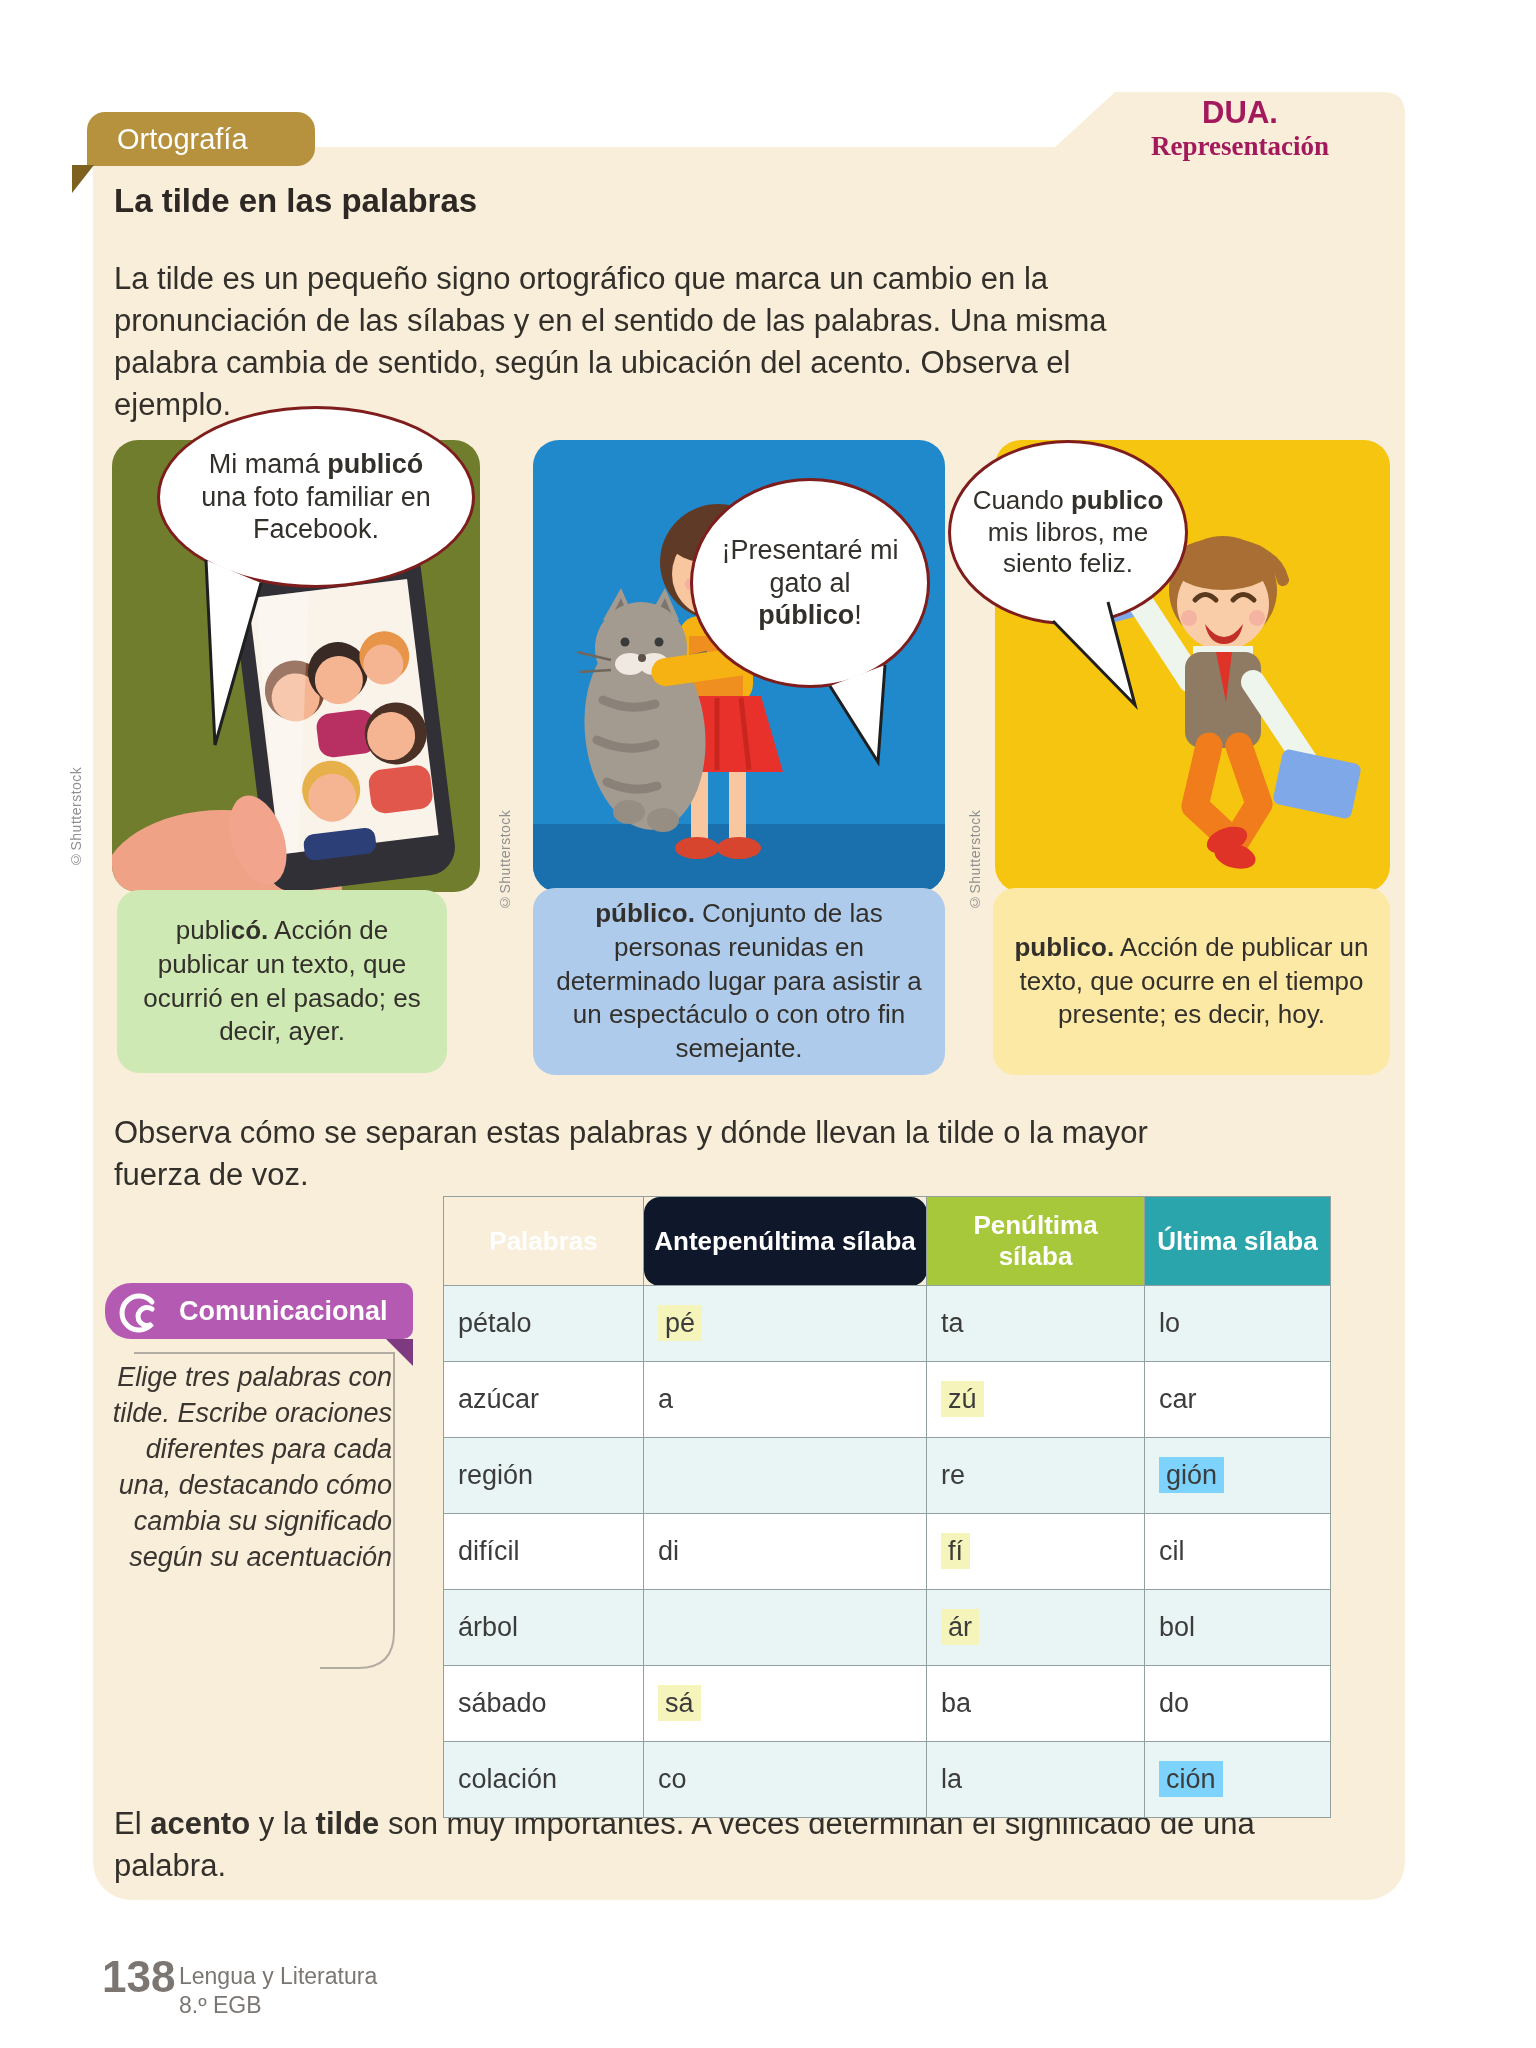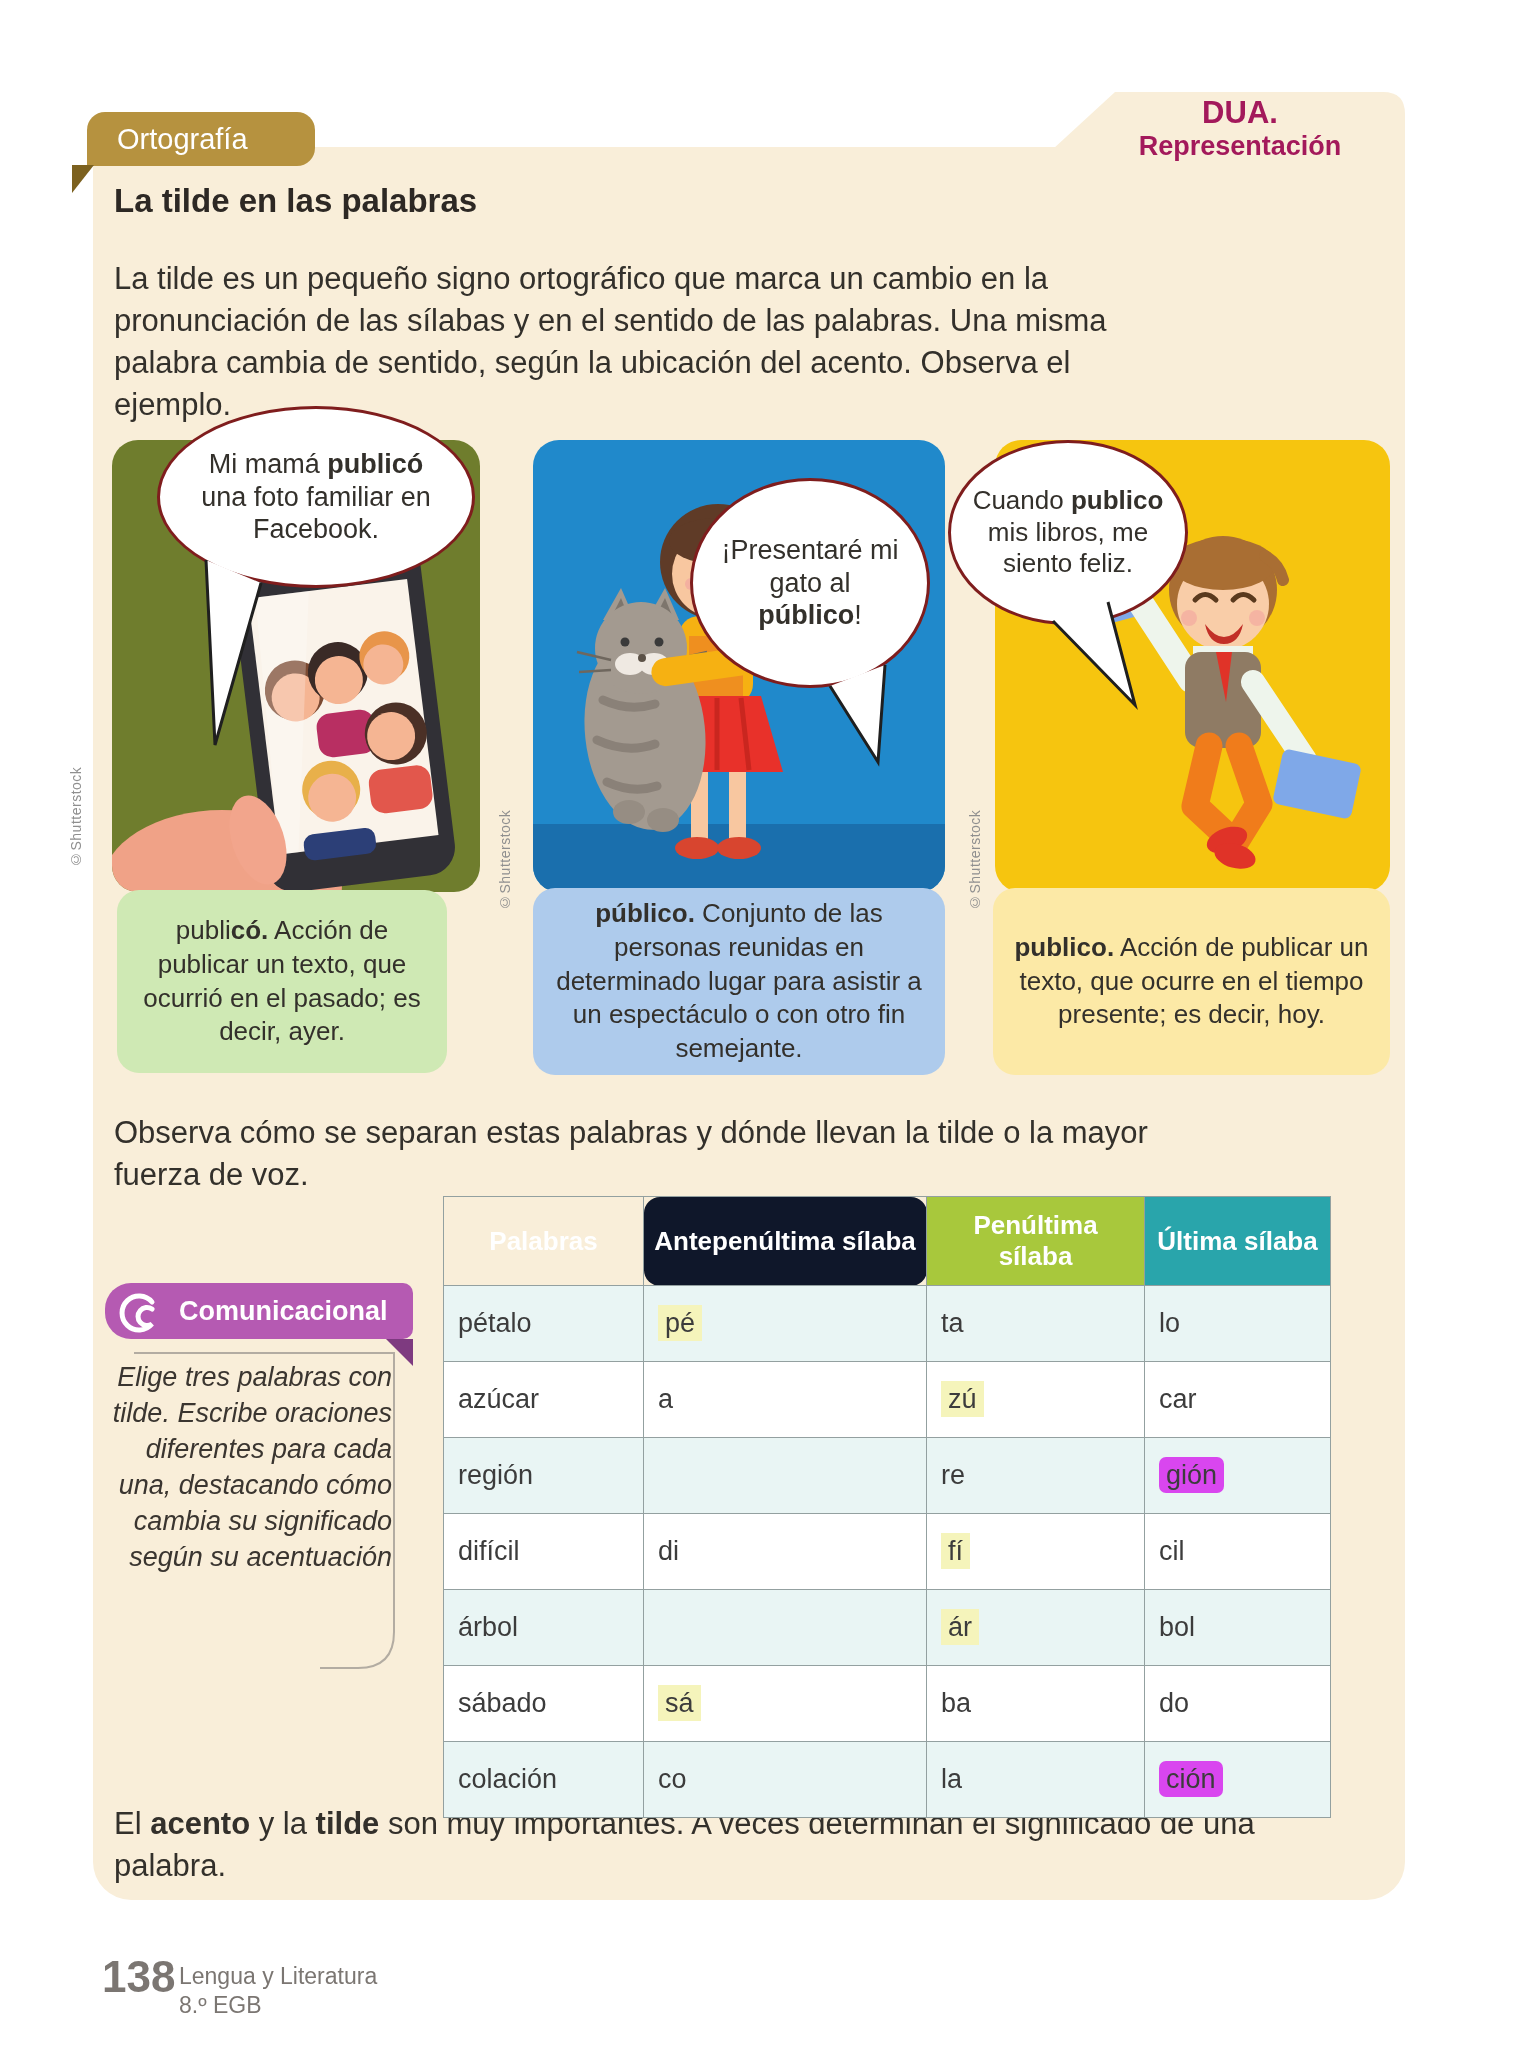--- a/index.html
+++ b/index.html
@@ -9,21 +9,21 @@
   }
   
   .panel-main{position:absolute;left:93px;top:147px;width:1312px;height:1753px;
     background:#f9eed9;border-radius:4px 0 38px 38px;}
   .panel-tab{position:absolute;left:1053px;top:92px;width:352px;height:57px;background:#f9eed9;
     clip-path:path('M62 0 H330 Q352 0 352 22 V57 H0 Z');}
   
   .dua{position:absolute;left:1090px;top:96px;width:300px;text-align:center;color:#a3195b;
     font-weight:bold;line-height:1.12;z-index:3;}
   .dua .l1{font-size:31px;}
-  .dua .l2{font-size:27px;}
+  .dua .l2{font-size:27px;font-family:Liberation Serif, serif;}
   .tag{position:absolute;left:87px;top:112px;width:228px;height:54px;background:#b6923f;
     border-radius:18px 18px 18px 0;color:#ffffff;font-size:29px;display:flex;align-items:center;
     padding-left:30px;box-sizing:border-box;z-index:3;}
   .tag-tail{position:absolute;left:72px;top:165px;width:22px;height:28px;background:#7c611f;
     clip-path:polygon(0 0,100% 0,0 100%);z-index:3;}
   .title{position:absolute;left:114px;top:182px;font-size:33px;font-weight:bold;color:#2d2824;}
   .intro{position:absolute;left:114px;top:258px;width:1060px;font-size:31px;line-height:1.36;}
   
   .card{position:absolute;border-radius:26px;overflow:hidden;z-index:1;}
   #card1{left:112px;top:440px;width:368px;height:452px;background:#6f7d2d;}
@@ -56,21 +56,21 @@
   table.syll th,table.syll td{border:1px solid #93a0a0;}
   table.syll th{height:88px;font-size:26px;font-weight:bold;text-align:center;color:#fff;padding:0 8px;}
   th.h-pal{background:#f9eed9;color:#2d2824;text-align:left;padding-left:14px;font-size:27px;}
   th.h-ante{background:#0f172a;border-radius:16px;}
   th.h-pen{background:#a8c83c;}
   th.h-ult{background:#29a5ab;}
   table.syll td{height:73px;padding-left:14px;}
   tr.odd td{background:#e9f5f4;}
   tr.even td{background:#ffffff;}
   .hl-y{background:#f5f4bb;padding:3px 7px;}
-  .hl-c{background:#d946ef;padding:3px 7px;border-radius:7px;}
+  .hl-c{background:#7dd3fc;padding:3px 7px;}
   .c-word{width:200px;}.c-ante{width:283px;}.c-pen{width:218px;}.c-ult{width:186px;}
   
   .com-badge{position:absolute;left:105px;top:1283px;width:308px;height:56px;background:#b55ab2;
     border-radius:26px 10px 10px 26px;color:#fff;font-weight:bold;font-size:27px;display:flex;
     align-items:center;padding-left:74px;box-sizing:border-box;z-index:4;}
   .com-fold{position:absolute;left:386px;top:1339px;width:27px;height:27px;background:#7e3a80;
     clip-path:polygon(0 0,100% 0,100% 100%);z-index:3;}
   .com-c{position:absolute;left:116px;top:1290px;z-index:5;}
   .com-frame{position:absolute;left:128px;top:1350px;z-index:1;}
   .com-text{position:absolute;left:98px;top:1360px;width:294px;font-size:27px;font-style:italic;

